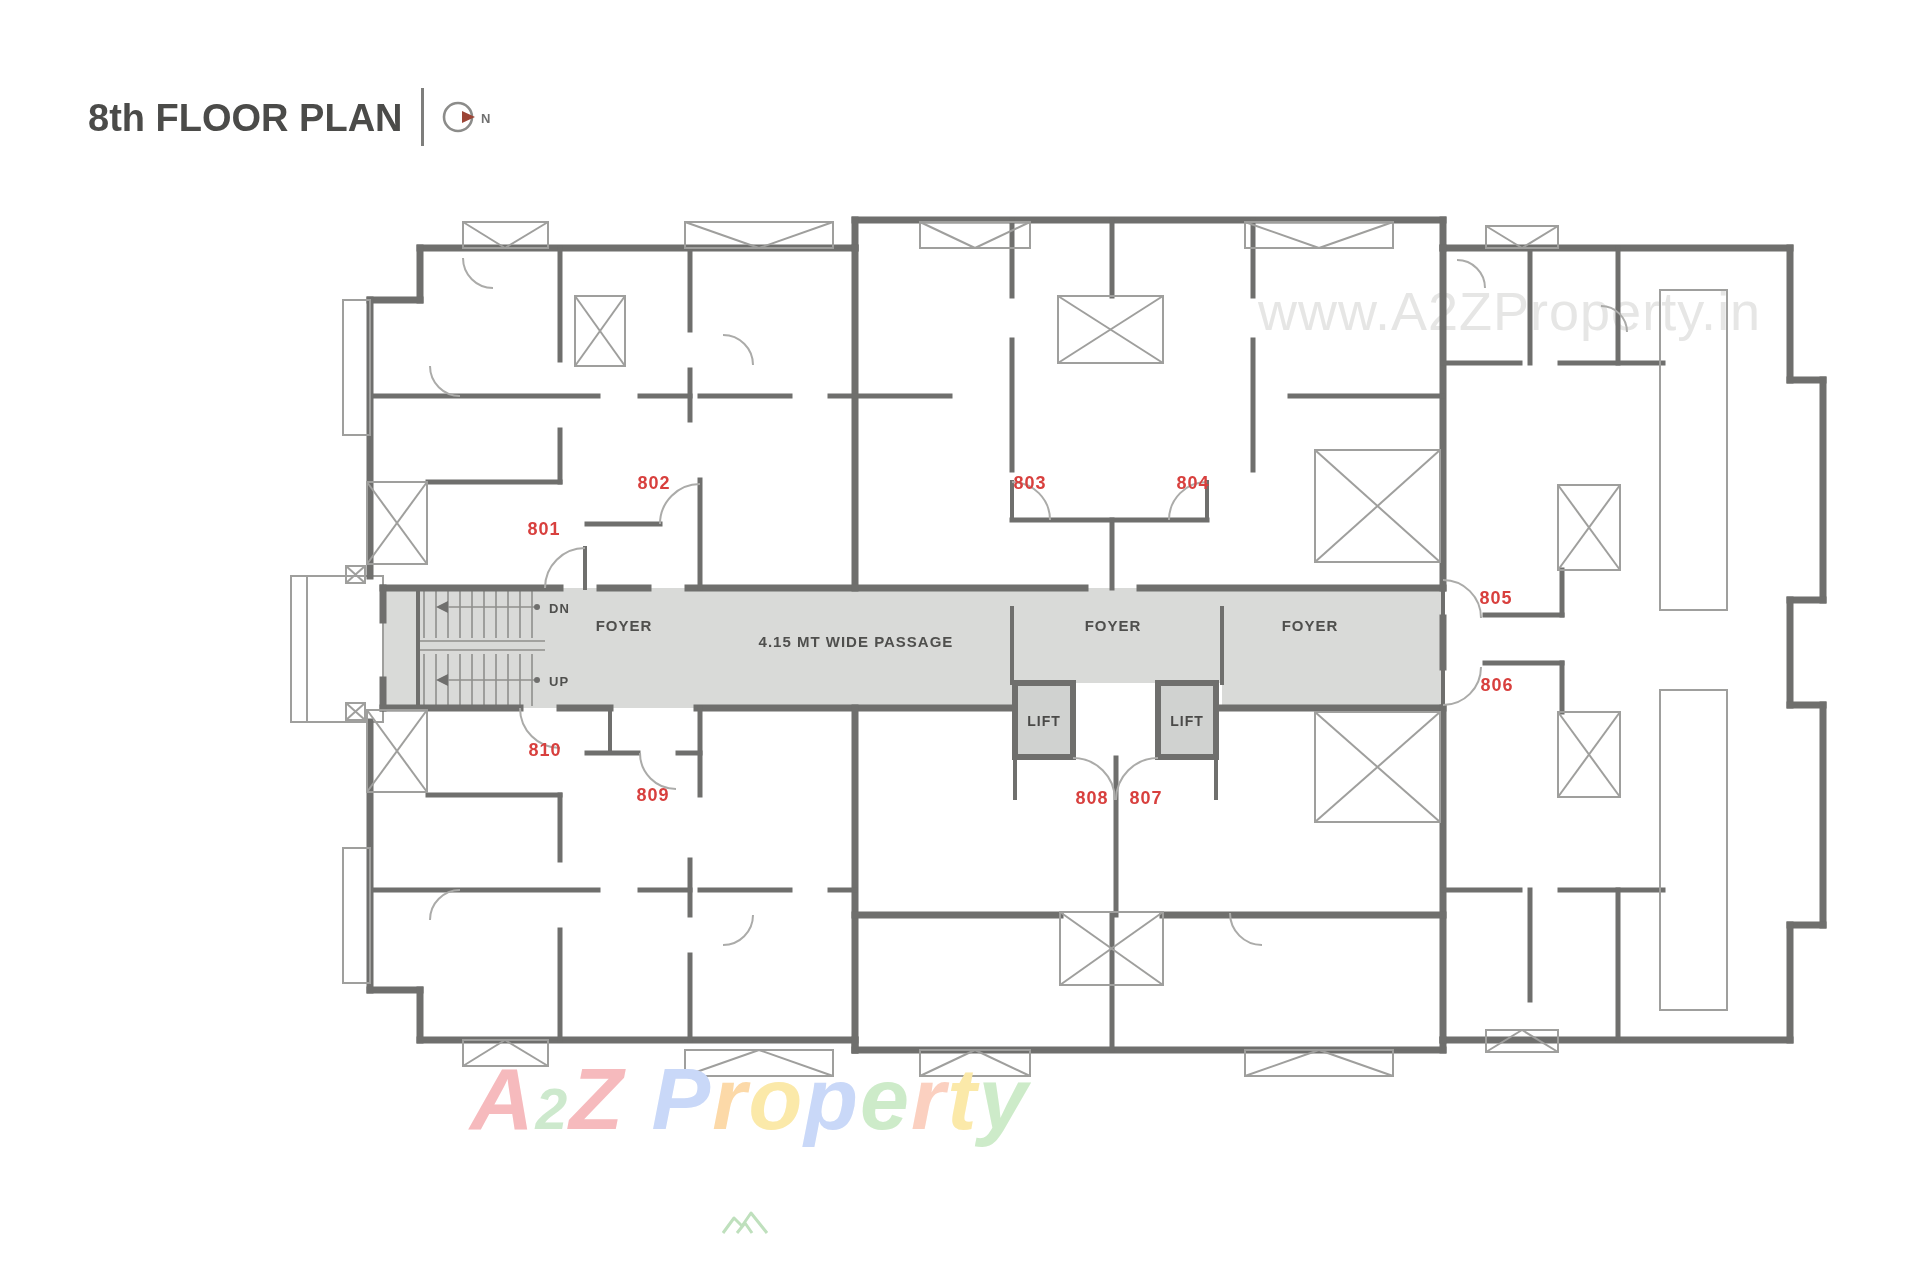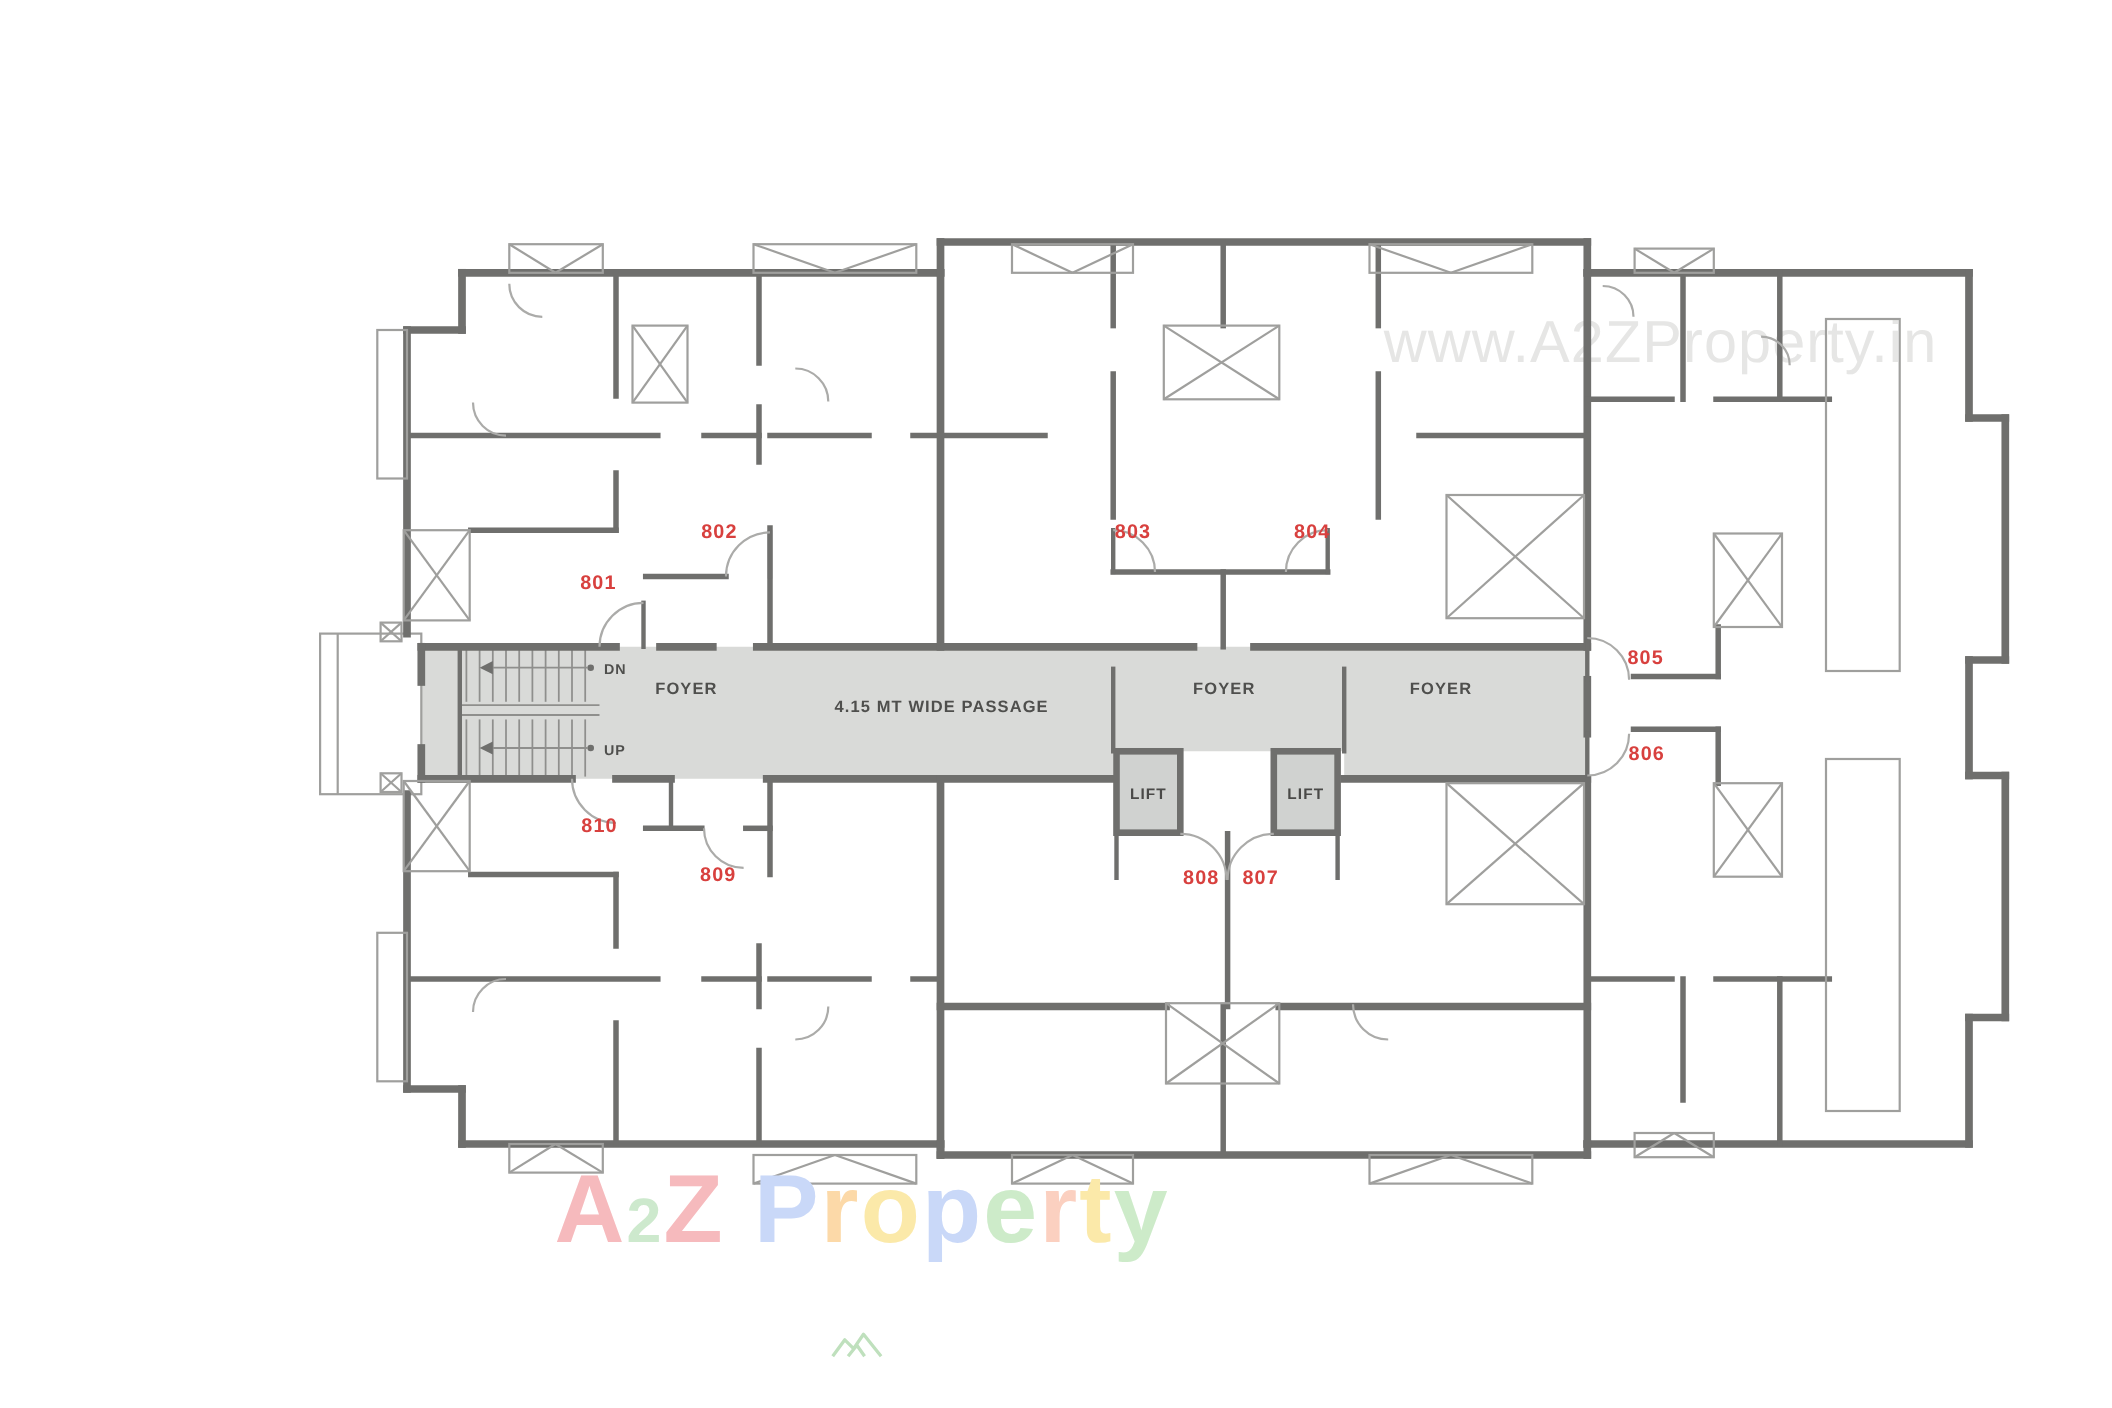--- a/index.html
+++ b/index.html
@@ -5,22 +5,22 @@
   html,body{margin:0;padding:0;background:#ffffff;}
   .page{position:relative;width:1920px;height:1280px;background:#ffffff;overflow:hidden;
         font-family:"Liberation Sans",sans-serif;}
   
   .header{position:absolute;left:88px;top:88px;display:flex;align-items:center;}
   .title{font-size:38px;font-weight:800;color:#4b4b49;letter-spacing:0px;transform:scaleY(1.04);}
   .divider{width:3px;height:58px;background:#7e7e7c;margin:0 15px 0 18px;}
   
   .wm-top{position:absolute;left:1258px;top:280px;font-size:54px;font-weight:500;color:#e6e6e5;
           letter-spacing:1px;white-space:nowrap;}
-  .brand{position:absolute;left:504px;top:1048px;font-size:88px;font-weight:800;letter-spacing:2px;
-         white-space:nowrap;}
+  .brand{position:absolute;left:470px;top:1048px;font-size:88px;font-weight:800;letter-spacing:2px;
+         white-space:nowrap;font-style:italic;}
   .brand span{white-space:pre;}
   .brand .small{font-size:57px;}
   .mountain{position:absolute;left:92px;top:4px;}
   
   svg.plan{position:absolute;left:0;top:0;}
   .w6{stroke:#6f6f6d;stroke-width:7;stroke-linecap:square;}
   .w5{stroke:#6f6f6d;stroke-width:5;stroke-linecap:square;}
   .w4{stroke:#6f6f6d;stroke-width:4;stroke-linecap:square;}
   .thin{stroke:#9f9f9d;stroke-width:2;fill:none;}
   .arc{stroke:#ababa9;stroke-width:2;fill:none;}
@@ -28,20 +28,29 @@
   .lbl{font:bold 15px "Liberation Sans",sans-serif;fill:#4f4f4d;letter-spacing:1px;text-anchor:middle;}
   .sml{font:bold 13px "Liberation Sans",sans-serif;fill:#4f4f4d;letter-spacing:1px;}
   .liftt{font:bold 14px "Liberation Sans",sans-serif;fill:#4a4a48;letter-spacing:1px;text-anchor:middle;}
   .unit{font:bold 18px "Liberation Sans",sans-serif;fill:#d8403e;letter-spacing:1px;text-anchor:middle;}
 </style>
 </head>
 <body>
 
 <div class="page">
 
+  <div class="header">
+    <div class="title">8th FLOOR PLAN</div>
+    <div class="divider"></div>
+    <svg width="74" height="40" viewBox="0 0 74 40">
+      <circle cx="19" cy="20" r="14" fill="none" stroke="#8c8c8a" stroke-width="2.6"></circle>
+      <path d="M23,14 L36,20 L23,26 Z" fill="#9c4536"></path>
+      <text x="42" y="26" style="font:bold 13px 'Liberation Sans',sans-serif;fill:#707070">N</text>
+    </svg>
+  </div>
 
   <div class="wm-top">www.A2ZProperty.in</div>
 
   <svg class="plan" width="1920" height="1280" viewBox="0 0 1920 1280">
 
     <g>
       <path d="M383,588 L1443,588 L1443,708 L1222,708 L1222,683 L1012,683 L1012,708 L383,708 Z" fill="#d9dad8"></path>
       <rect x="291" y="576" width="92" height="146" fill="#eaebe9" class="thin"></rect>
       <line x1="307" y1="576" x2="307" y2="722" class="thin"></line>
     </g>

